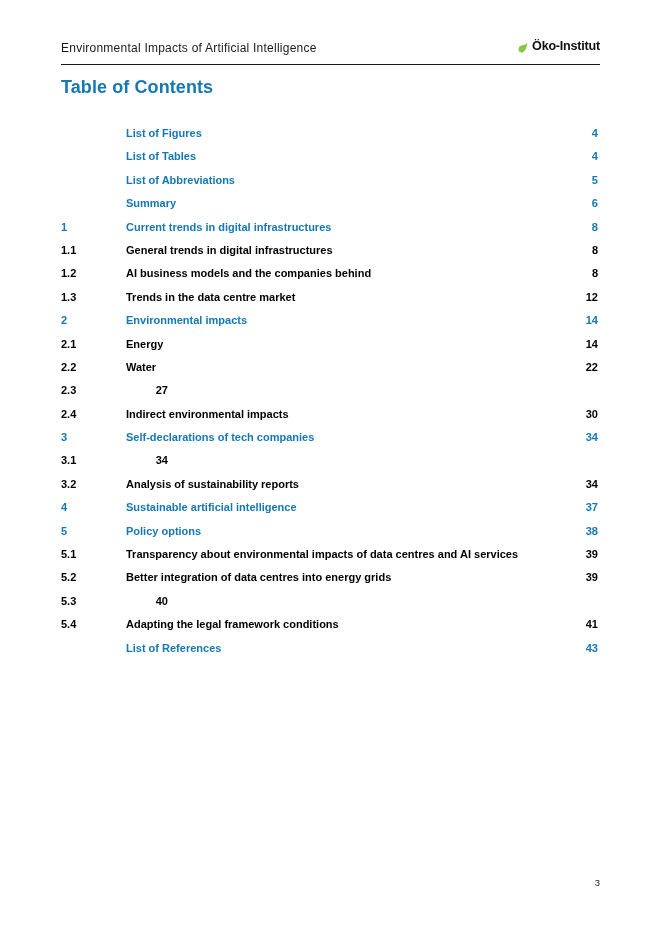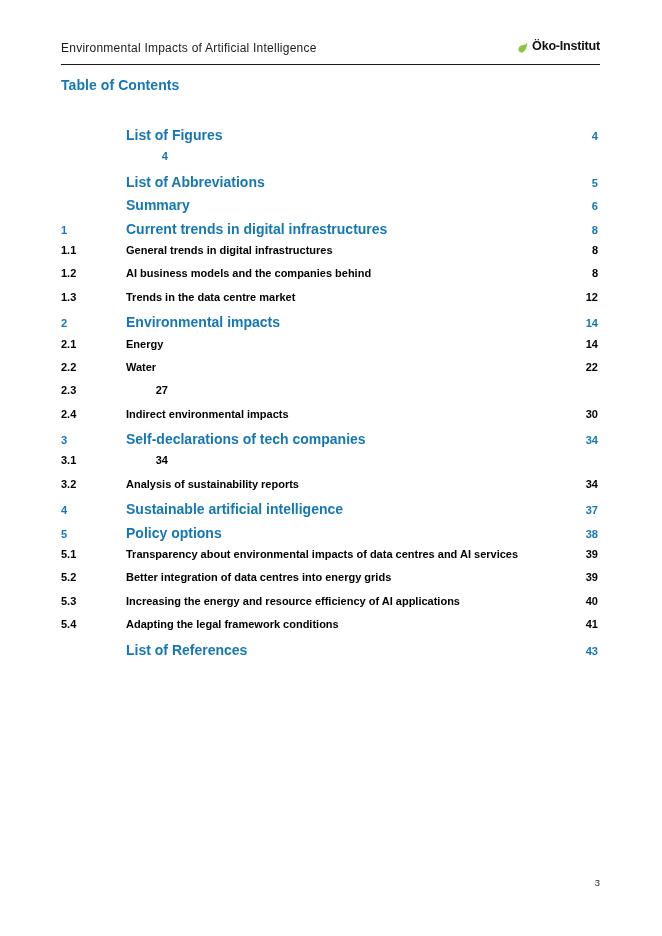--- a/index.html
+++ b/index.html
@@ -59,21 +59,21 @@
     letter-spacing: -0.018em;
     line-height: 1;
     white-space: nowrap;
   }
 
   
   .toc-title {
     position: absolute;
     left: 61px;
     top: 78px;
-    font-size: 14px;
+    font-size: 18px;
     font-weight: bold;
     color: #1578b4;
     letter-spacing: 0.005em;
     line-height: 1.1;
     white-space: nowrap;
   }
 
   
   .toc {
     position: absolute;
@@ -107,21 +107,21 @@
   .lvl-front .toc-num,
   .lvl-front .toc-label,
   .lvl-front .toc-page,
   .lvl-1 .toc-num,
   .lvl-1 .toc-label,
   .lvl-1 .toc-page {
     color: #1578b4;
   }
   .lvl-front .toc-label,
   .lvl-1 .toc-label {
-    font-size: 14px;
+    font-size: 11px;
   }
   .lvl-front .toc-num,
   .lvl-1 .toc-num,
   .lvl-front .toc-page,
   .lvl-1 .toc-page {
     font-size: 11.1px;
   }
   .lvl-2 .toc-num,
   .lvl-2 .toc-label,
   .lvl-2 .toc-page {
@@ -161,20 +161,21 @@
   <div class="toc-title">Table of Contents</div>
 
   <div class="toc" id="toc-list">
       <div class="toc-row lvl-front">
         <span class="toc-num"></span>
         <span class="toc-label">List of Figures</span>
         <span class="toc-page">4</span>
       </div>
       <div class="toc-row lvl-front">
         <span class="toc-num"></span>
+        <span class="toc-label">List of Tables</span>
         <span class="toc-page">4</span>
       </div>
       <div class="toc-row lvl-front">
         <span class="toc-num"></span>
         <span class="toc-label">List of Abbreviations</span>
         <span class="toc-page">5</span>
       </div>
       <div class="toc-row lvl-front">
         <span class="toc-num"></span>
         <span class="toc-label">Summary</span>
@@ -253,21 +254,20 @@
         <span class="toc-label">Transparency about environmental impacts of data centres and AI services</span>
         <span class="toc-page">39</span>
       </div>
       <div class="toc-row lvl-2">
         <span class="toc-num">5.2</span>
         <span class="toc-label">Better integration of data centres into energy grids</span>
         <span class="toc-page">39</span>
       </div>
       <div class="toc-row lvl-2">
         <span class="toc-num">5.3</span>
-        <span class="toc-label">Increasing the energy and resource efficiency of AI applications</span>
         <span class="toc-page">40</span>
       </div>
       <div class="toc-row lvl-2">
         <span class="toc-num">5.4</span>
         <span class="toc-label">Adapting the legal framework conditions</span>
         <span class="toc-page">41</span>
       </div>
       <div class="toc-row lvl-front">
         <span class="toc-num"></span>
         <span class="toc-label">List of References</span>

